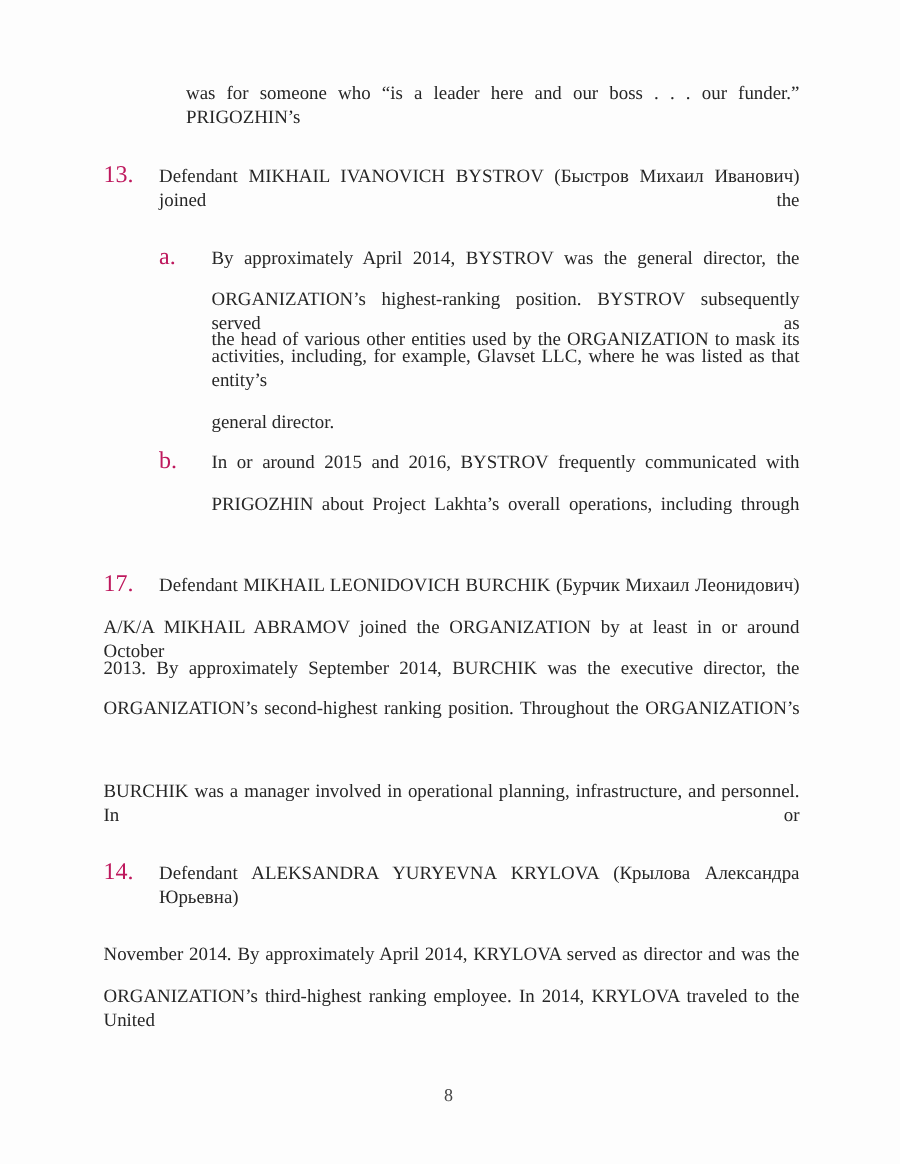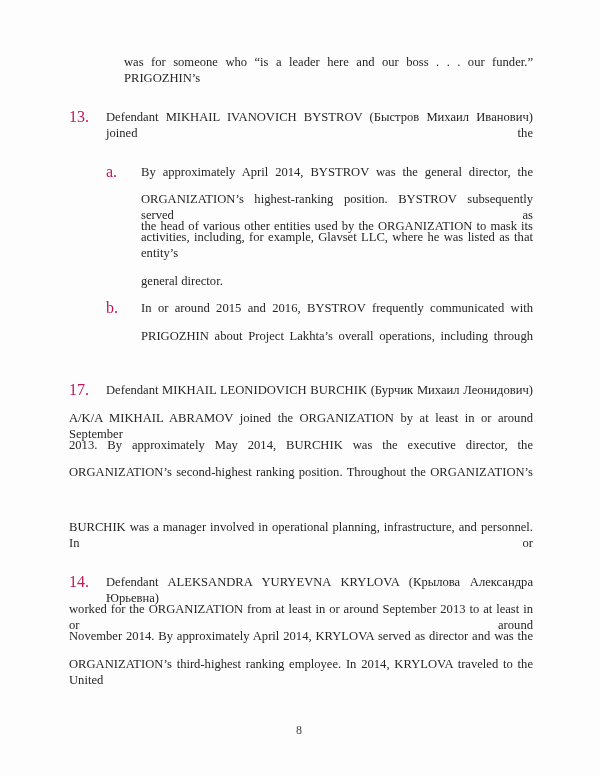--- a/index.html
+++ b/index.html
@@ -40,25 +40,24 @@
   <div class="line just" style="left:141px; top:218px; width:392px;">the head of various other entities used by the ORGANIZATION to mask its</div>
   <div class="line just" style="left:141px; top:229px; width:392px;">activities, including, for example, Glavset LLC, where he was listed as that entity’s</div>
   <div class="line" style="left:141px; top:273px;">general director.</div>
 
   <div class="num" style="left:106px; top:300px;">b.</div>
   <div class="line just" style="left:141px; top:300px; width:392px;">In or around 2015 and 2016, BYSTROV frequently communicated with</div>
   <div class="line just" style="left:141px; top:328px; width:392px;">PRIGOZHIN about Project Lakhta’s overall operations, including through</div>
 
   <div class="num" style="left:69px; top:382px;">17.</div>
   <div class="line just" style="left:106px; top:382px; width:427px;">Defendant MIKHAIL LEONIDOVICH BURCHIK (Бурчик Михаил Леонидович)</div>
-  <div class="line just" style="left:69px; top:410px; width:464px;">A/K/A MIKHAIL ABRAMOV joined the ORGANIZATION by at least in or around September</div>
-  <div class="line just" style="left:69px; top:437px; width:464px;">2013.   By approximately May 2014, BURCHIK was the executive director, the</div>
+  <div class="line just" style="left:69px; top:410px; width:464px;">A/K/A MIKHAIL ABRAMOV joined the ORGANIZATION by at least in or around October</div>
+  <div class="line just" style="left:69px; top:437px; width:464px;">2013.   By approximately September 2014, BURCHIK was the executive director, the</div>
   <div class="line just" style="left:69px; top:464px; width:464px;">ORGANIZATION’s second-highest ranking position.   Throughout the ORGANIZATION’s</div>
   <div class="line just" style="left:69px; top:519px; width:464px;">BURCHIK was a manager involved in operational planning, infrastructure, and personnel.  In or</div>
 
   <div class="num" style="left:69px; top:574px;">14.</div>
   <div class="line just" style="left:106px; top:574px; width:427px;">Defendant ALEKSANDRA YURYEVNA KRYLOVA (Крылова Александра Юрьевна)</div>
-  <div class="line just" style="left:69px; top:601px; width:464px;">worked for the ORGANIZATION from at least in or around September 2013 to at least in or around</div>
   <div class="line just" style="left:69px; top:628px; width:464px;">November 2014.  By approximately April 2014, KRYLOVA served as director and was the</div>
   <div class="line just" style="left:69px; top:656px; width:464px;">ORGANIZATION’s third-highest ranking employee.  In 2014, KRYLOVA traveled to the United</div>
 
   <div class="page-number">8</div>
 </div>
 
 </body></html>

